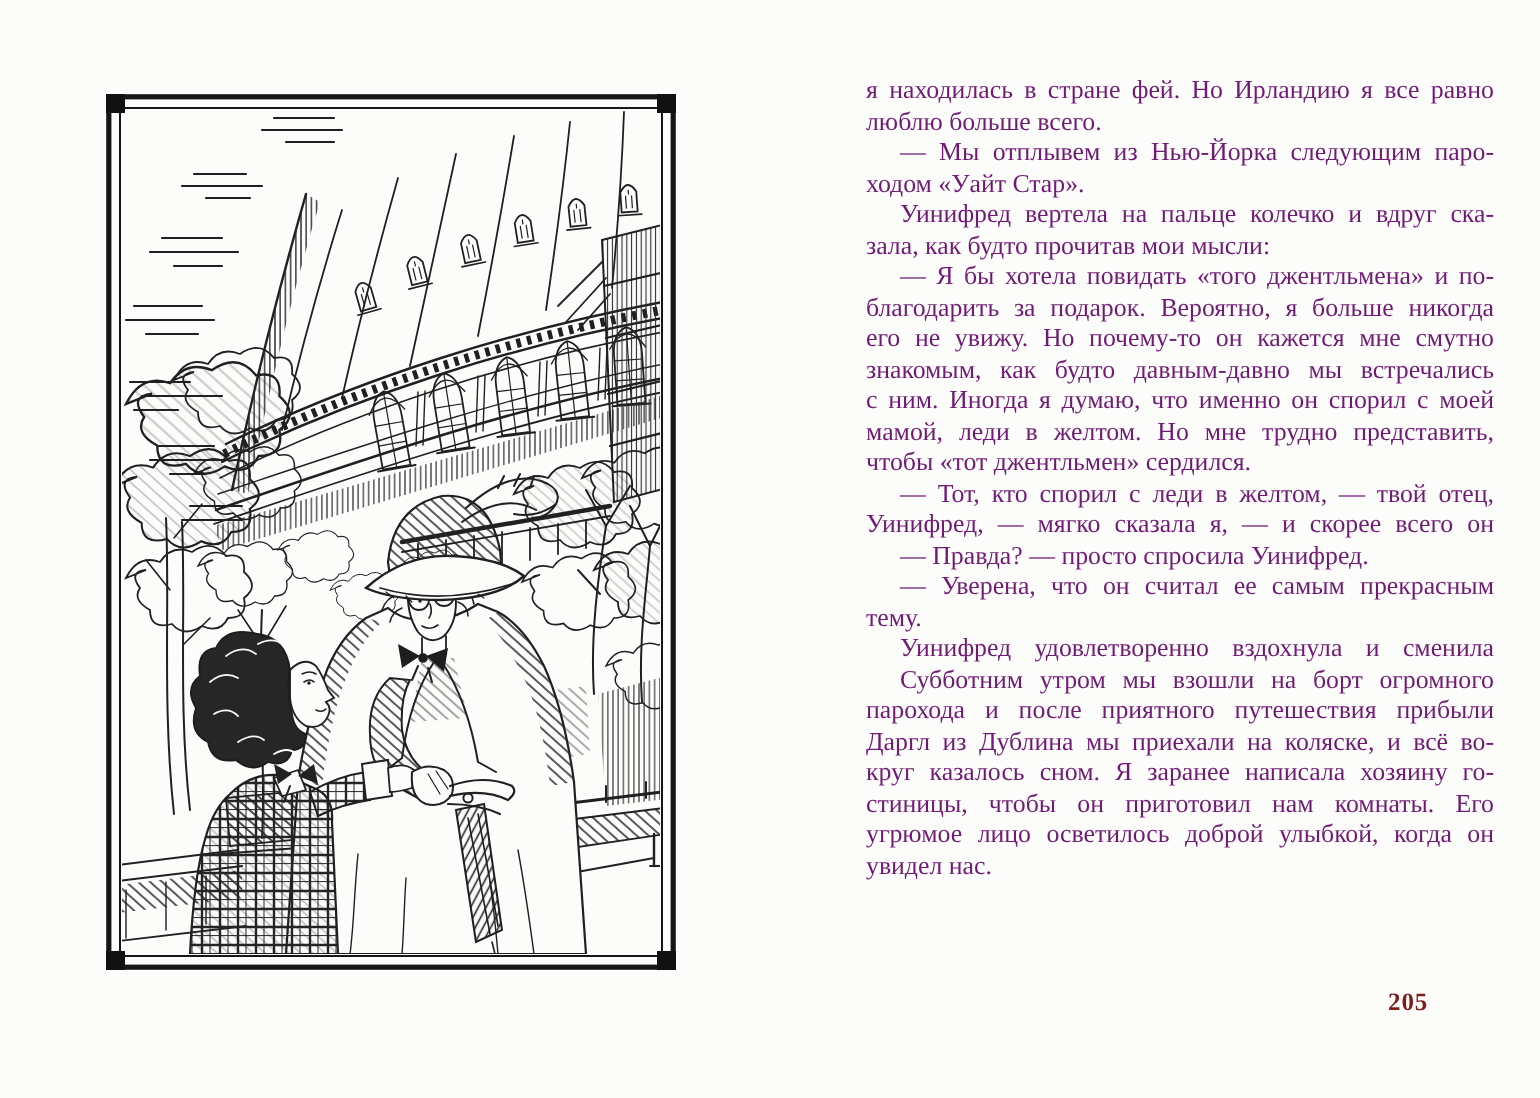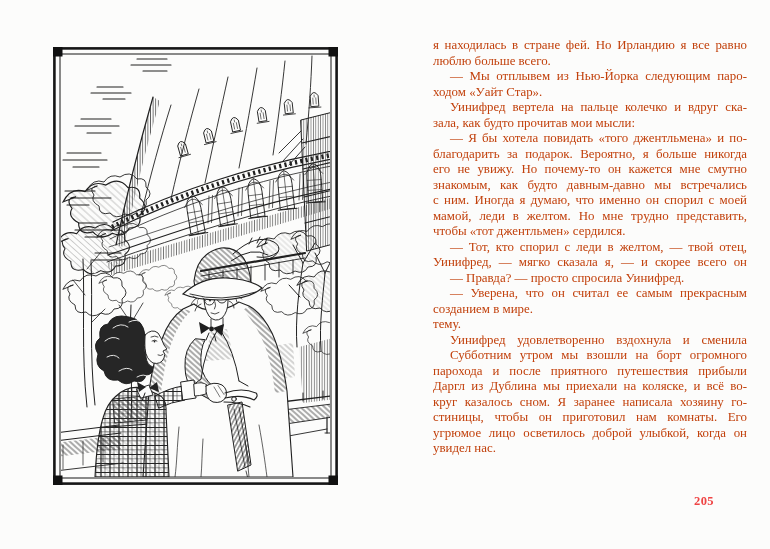--- a/index.html
+++ b/index.html
@@ -1,26 +1,26 @@
 <!DOCTYPE html>
 <html><head>
 <meta charset="utf-8">
 <style>
   html,body{margin:0;padding:0;background:#e8e8e6}
   .stage{position:relative;width:770px;height:549px;background:#fcfcfb;overflow:hidden}
   .plate{position:absolute;left:53px;top:47px;width:285px;height:438px;margin:0}
   .plate svg{display:block}
-  .textcol{position:absolute;left:433px;top:38px;width:314px;color:#c2410c;
+  .textcol{position:absolute;left:433px;top:38px;width:314px;color:#701a75;
            font-family:"Liberation Serif",serif;font-size:12.9px;line-height:15.5px}
   .ln{height:15.5px;overflow:hidden;text-align:justify;text-align-last:justify}
   .ln.end{text-align-last:left}
   .ln.ind{text-indent:17px}
   .pagenum{position:absolute;left:433px;top:494px;width:281px;text-align:right;
            font-family:"Liberation Serif",serif;font-weight:700;font-size:12.5px;
-           letter-spacing:.4px;color:#ef4444}
+           letter-spacing:.4px;color:#7f1d1d}
 </style>
 </head>
 <body>
 
 <div class="stage">
 
   <figure class="plate">
     <svg width="285" height="438" viewBox="0 0 285 438" role="img">
       <defs>
         <clipPath id="artclip">
@@ -227,21 +227,20 @@
     <div class="ln">благодарить за подарок. Вероятно, я больше никогда</div>
     <div class="ln">его не увижу. Но почему-то он кажется мне смутно</div>
     <div class="ln">знакомым, как будто давным-давно мы встречались</div>
     <div class="ln">с ним. Иногда я думаю, что именно он спорил с моей</div>
     <div class="ln">мамой, леди в желтом. Но мне трудно представить,</div>
     <div class="ln end">чтобы «тот джентльмен» сердился.</div>
     <div class="ln ind">— Тот, кто спорил с леди в желтом, — твой отец,</div>
     <div class="ln">Уинифред, — мягко сказала я, — и скорее всего он</div>
     <div class="ln ind end">— Правда? — просто спросила Уинифред.</div>
     <div class="ln ind">— Уверена, что он считал ее самым прекрасным</div>
-    <div class="ln end">созданием в мире.</div>
     <div class="ln end">тему.</div>
     <div class="ln ind">Уинифред удовлетворенно вздохнула и сменила</div>
     <div class="ln ind">Субботним утром мы взошли на борт огромного</div>
     <div class="ln">парохода и после приятного путешествия прибыли</div>
     <div class="ln">Даргл из Дублина мы приехали на коляске, и всё во-</div>
     <div class="ln">круг казалось сном. Я заранее написала хозяину го-</div>
     <div class="ln">стиницы, чтобы он приготовил нам комнаты. Его</div>
     <div class="ln">угрюмое лицо осветилось доброй улыбкой, когда он</div>
     <div class="ln end">увидел нас.</div>
   </div>

